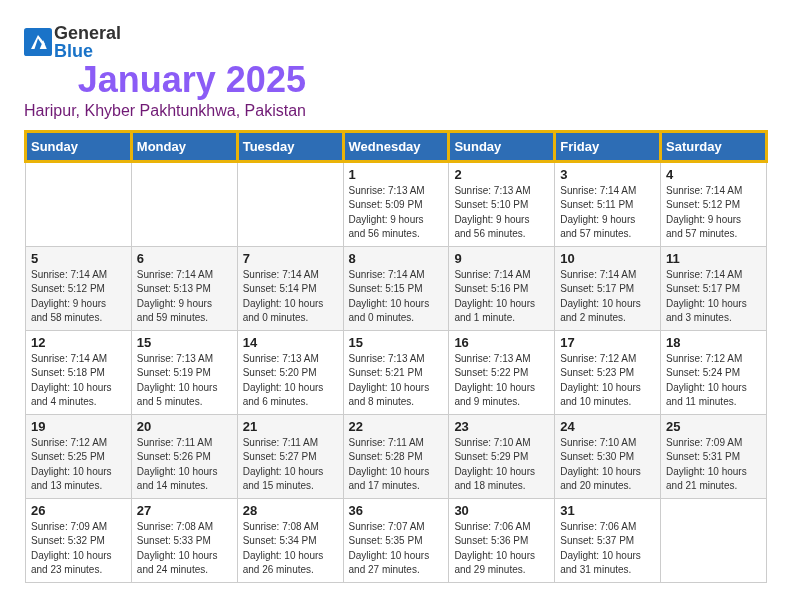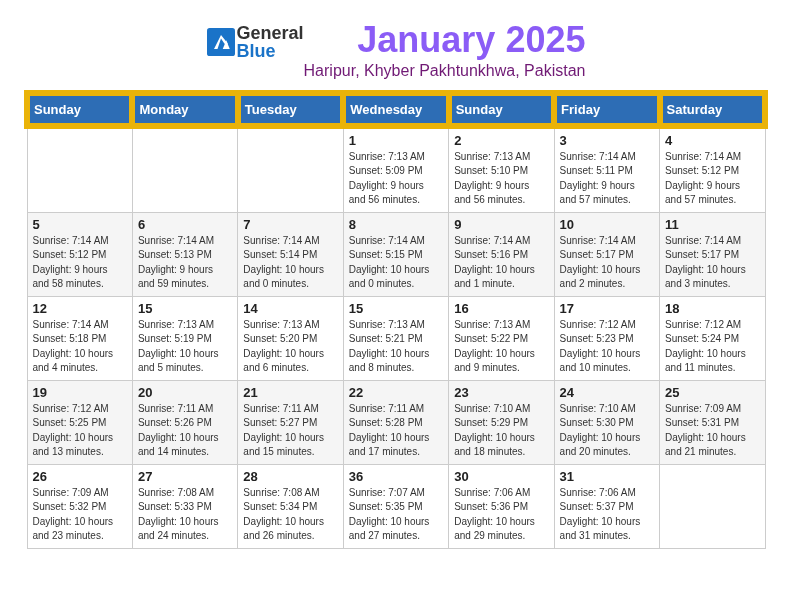--- a/index.html
+++ b/index.html
@@ -8,20 +8,21 @@
       background: #fff;
       width: 792px;
       min-height: 612px;
       padding: 20px 24px 16px 24px;
     }
     .header-area {
       display: flex;
       align-items: flex-start;
       justify-content: center;
       margin-bottom: 10px;
+      flex-direction: column;
     }
     .logo {
       display: flex;
       align-items: center;
       margin-top: 4px;
     }
     .logo-text {
       display: flex;
       flex-direction: column;
       line-height: 1;
@@ -60,21 +61,21 @@
       border-collapse: collapse;
       table-layout: fixed;
     }
     thead tr th {
       background-color: #2d6db5;
       color: #fff;
       font-size: 13px;
       font-weight: bold;
       padding: 6px 4px;
       text-align: left;
-      border: 6px solid #eab308;
+      border: 3px solid #eab308;
     }
     tbody tr td {
       border: 1px solid #ccc;
       vertical-align: top;
       padding: 4px 5px;
       height: 82px;
       font-size: 10.5px;
       color: #222;
       background: #fff;
     }

